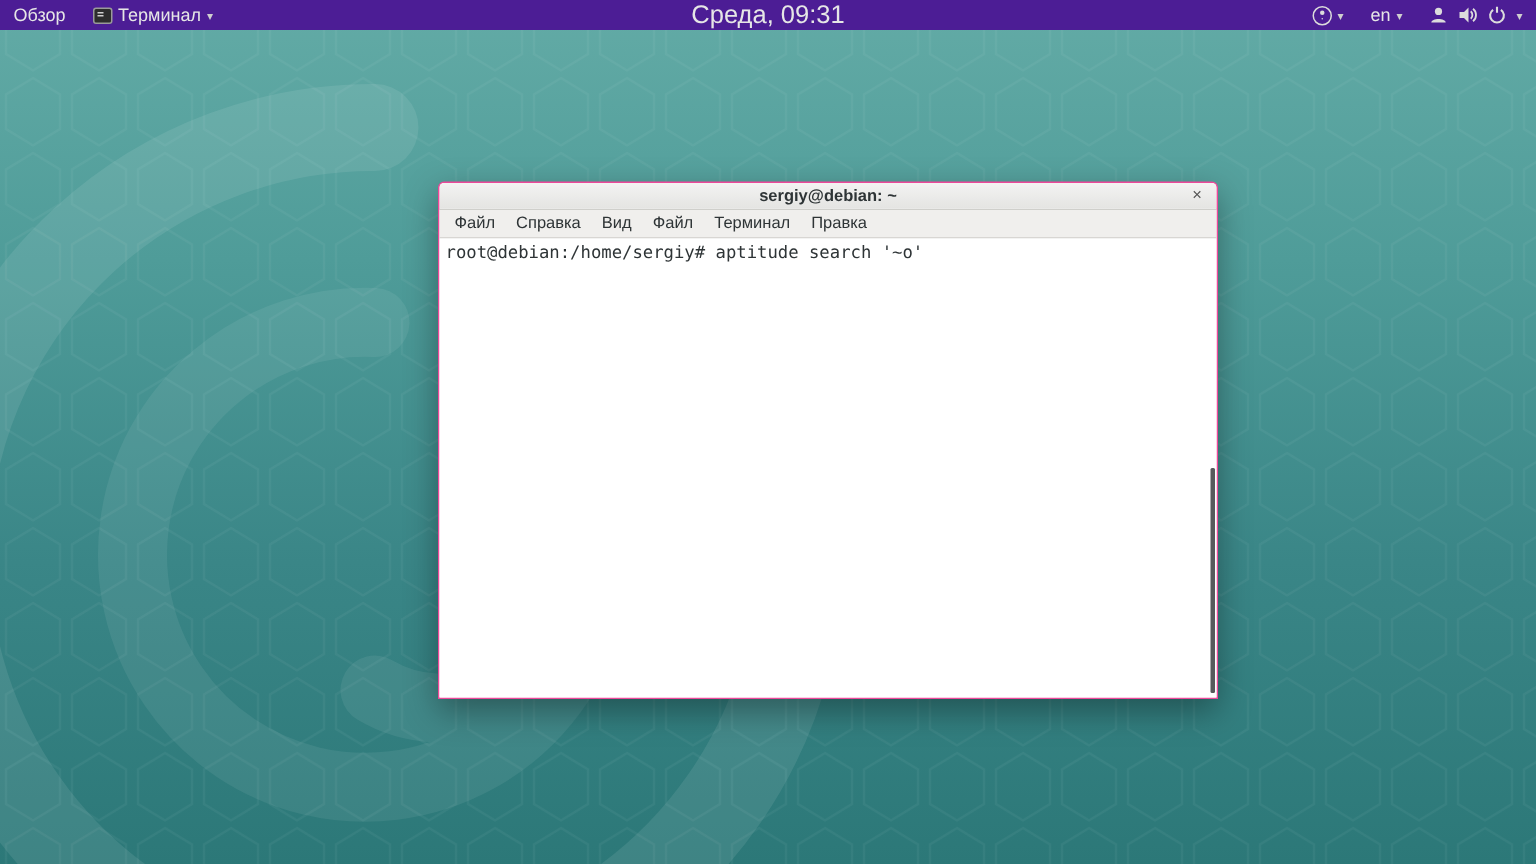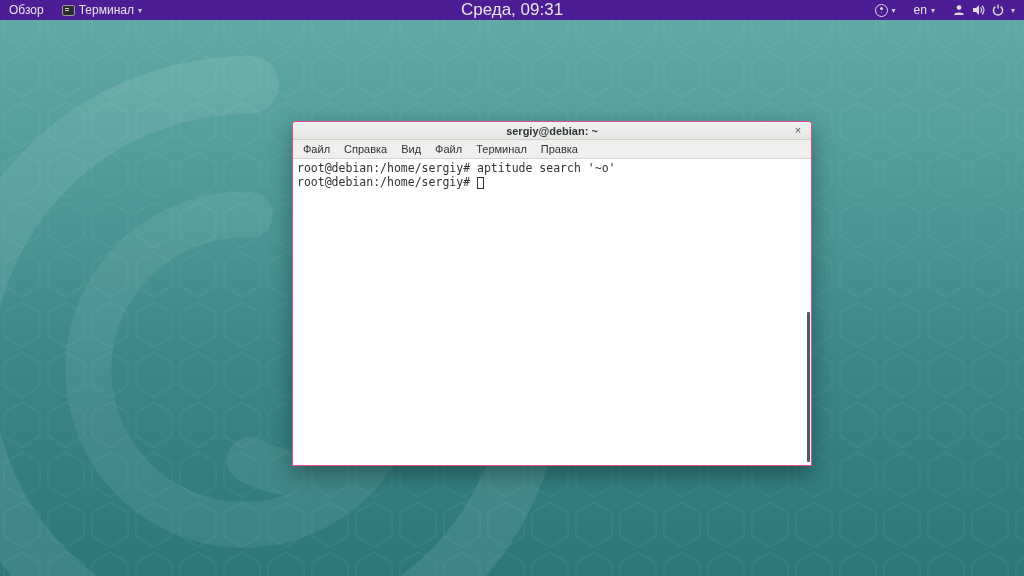--- a/index.html
+++ b/index.html
@@ -172,19 +172,18 @@
     <span class="menu">Файл</span>
     <span class="menu">Справка</span>
     <span class="menu">Вид</span>
     <span class="menu">Файл</span>
     <span class="menu">Терминал</span>
     <span class="menu">Правка</span>
   </div>
 
   <div class="terminal">
     <div class="tline">root@debian:/home/sergiy# aptitude search '~o'</div>
-    <div class="tline"><span>root@debian:/home/sergiy# </span><span class="cursor"></span></div>
 
     <div class="scrollbar-track">
       <div class="scrollbar-thumb"></div>
     </div>
   </div>
 </div>
 
 </body></html>

